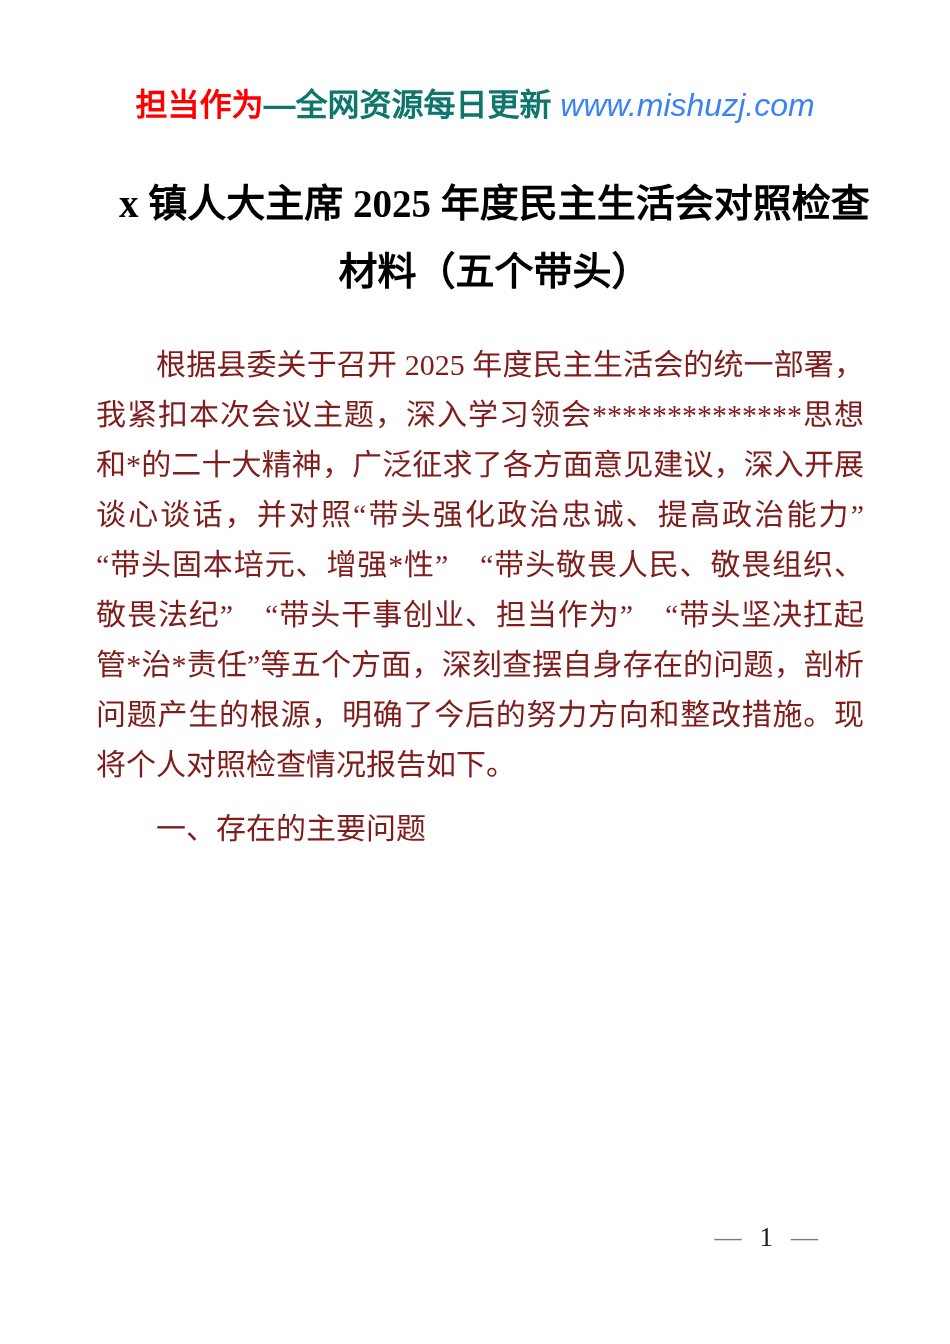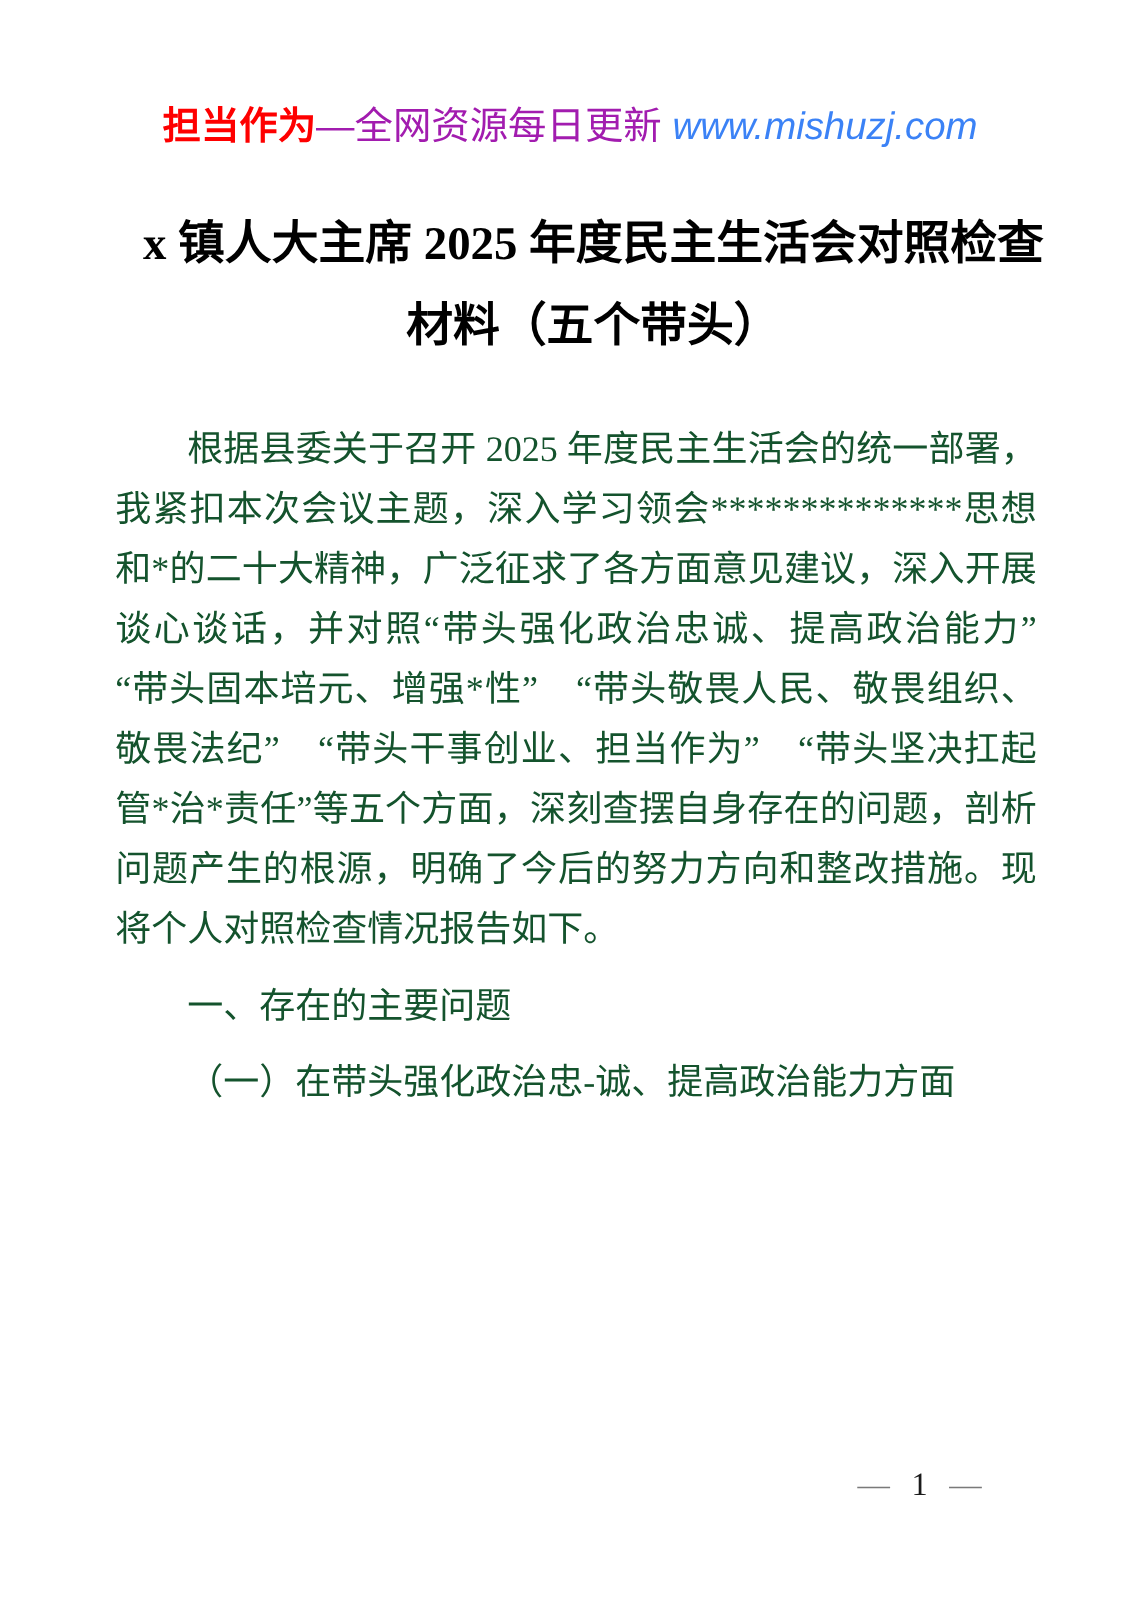--- a/index.html
+++ b/index.html
@@ -19,39 +19,39 @@
   
   .banner {
     padding-top: 84px;
     text-align: center;
     font-family: "Liberation Sans", "DejaVu Sans", sans-serif;
     font-size: 32px;
     line-height: 42px;
     white-space: nowrap;
   }
   .banner .site   { color: #fe0000; font-weight: 700; }
-  .banner .tag    { color: #a21caf; font-weight: 400; }
+  .banner .tag    { color: #0f766e; font-weight: 700; }
   .banner .url    { color: #3b82f6; font-weight: 400; font-style: italic; }
   
   .doc-title {
     margin-top: 44px;
     text-align: center;
     font-weight: 700;
     font-size: 39px;
     line-height: 68px;
     color: #000000;
     padding-left: 39px;
   }
   
   .doc-body {
-    margin: 44px 86px 0 96px;
+    margin: 34px 86px 0 96px;
     font-size: 30px;
     line-height: 50px;
     text-align: justify;
-    color: #14532d;
+    color: #7f1d1d;
   }
   .doc-body p {
     margin: 0 0 14px 0;
     text-indent: 2em;
   }
   .doc-body p.heading { font-weight: 400; }
   .doc-body b { font-weight: 700; }
   
   .page-footer {
     position: absolute;
@@ -76,21 +76,20 @@
   <div class="doc-title">
     <div>x 镇人大主席 2025 年度民主生活会对照检查</div>
     <div>材料（五个带头）</div>
   </div>
 
   <div class="doc-body">
     <p>根据县委关于召开 2025 年度民主生活会的统一部署，我紧扣本次会议主题，深入学习领会**************思想和*的二十大精神，广泛征求了各方面意见建议，深入开展谈心谈话，并对照“带头强化政治忠诚、提高政治能力”　“带头固本培元、增强*性”　“带头敬畏人民、敬畏组织、敬畏法纪”　“带头干事创业、担当作为”　“带头坚决扛起管*治*责任”等五个方面，深刻查摆自身存在的问题，剖析问题产生的根源，明确了今后的努力方向和整改措施。现将个人对照检查情况报告如下。</p>
 
     <p class="heading">一、存在的主要问题</p>
 
-    <p class="heading">（一）在带头强化政治忠-诚、提高政治能力方面</p>
 
 
   </div>
 
   <div class="page-footer">
     <span class="dash">—</span><span class="num">1</span><span class="dash">—</span>
   </div>
 
 </div>
 

